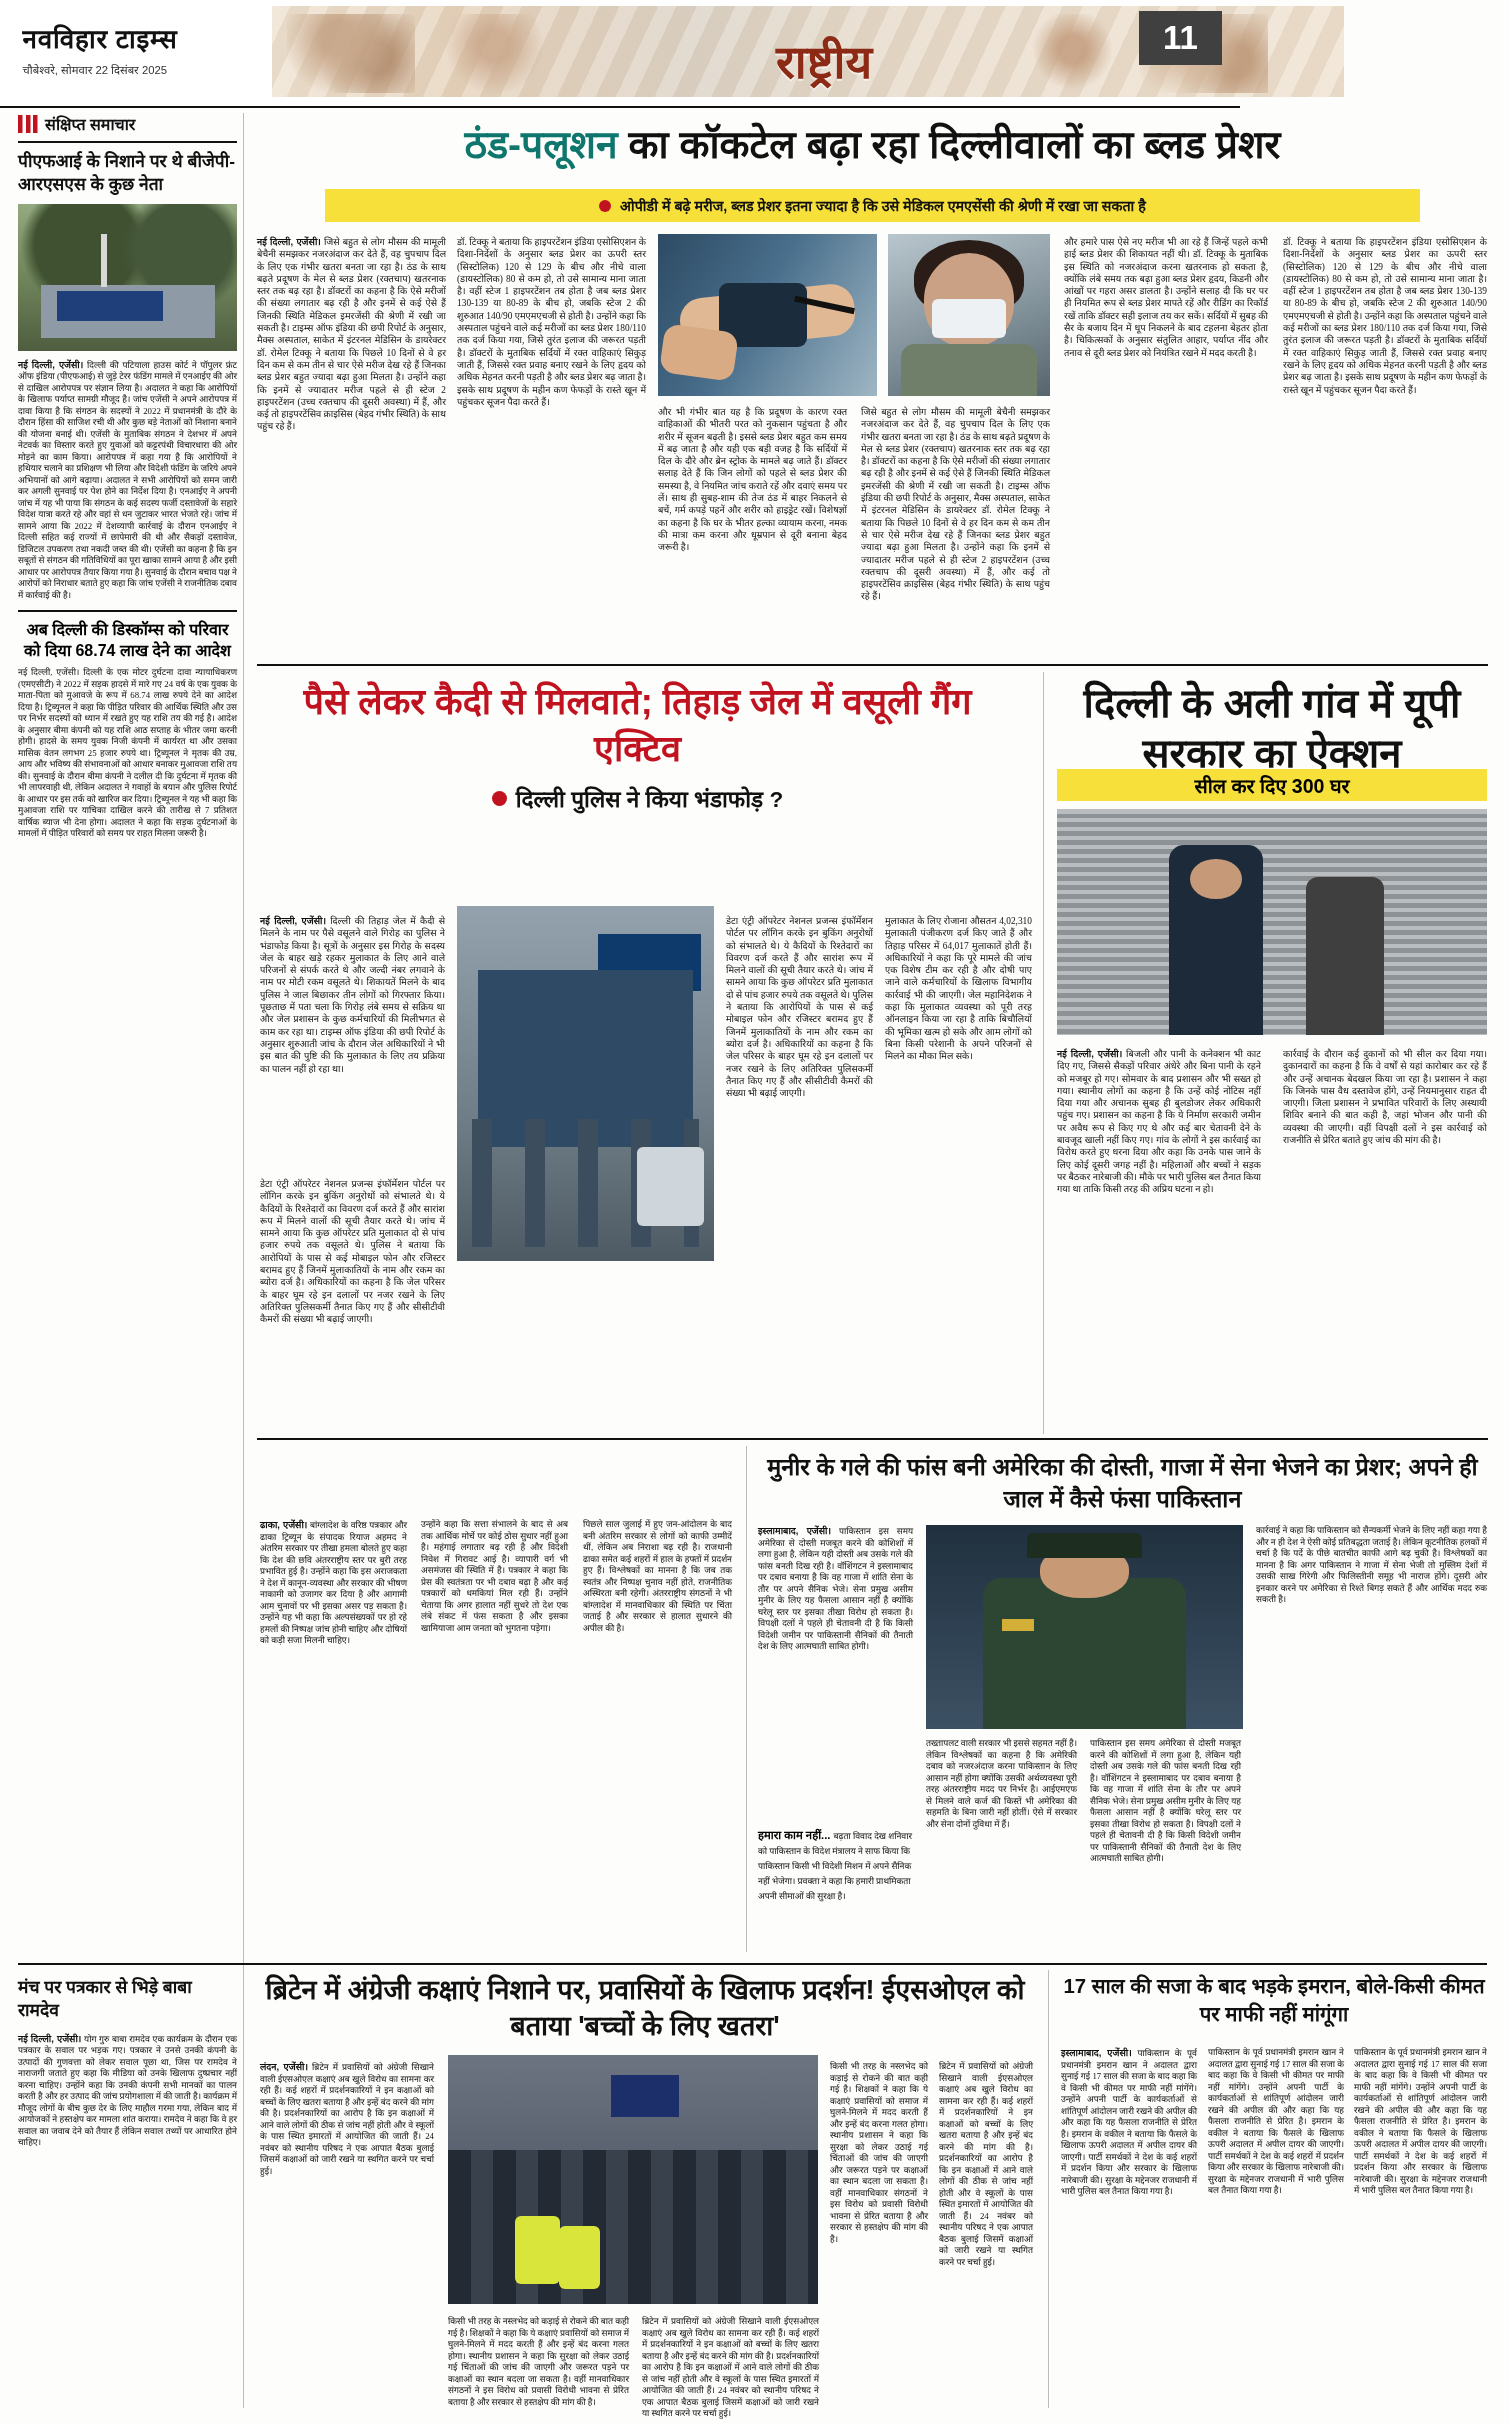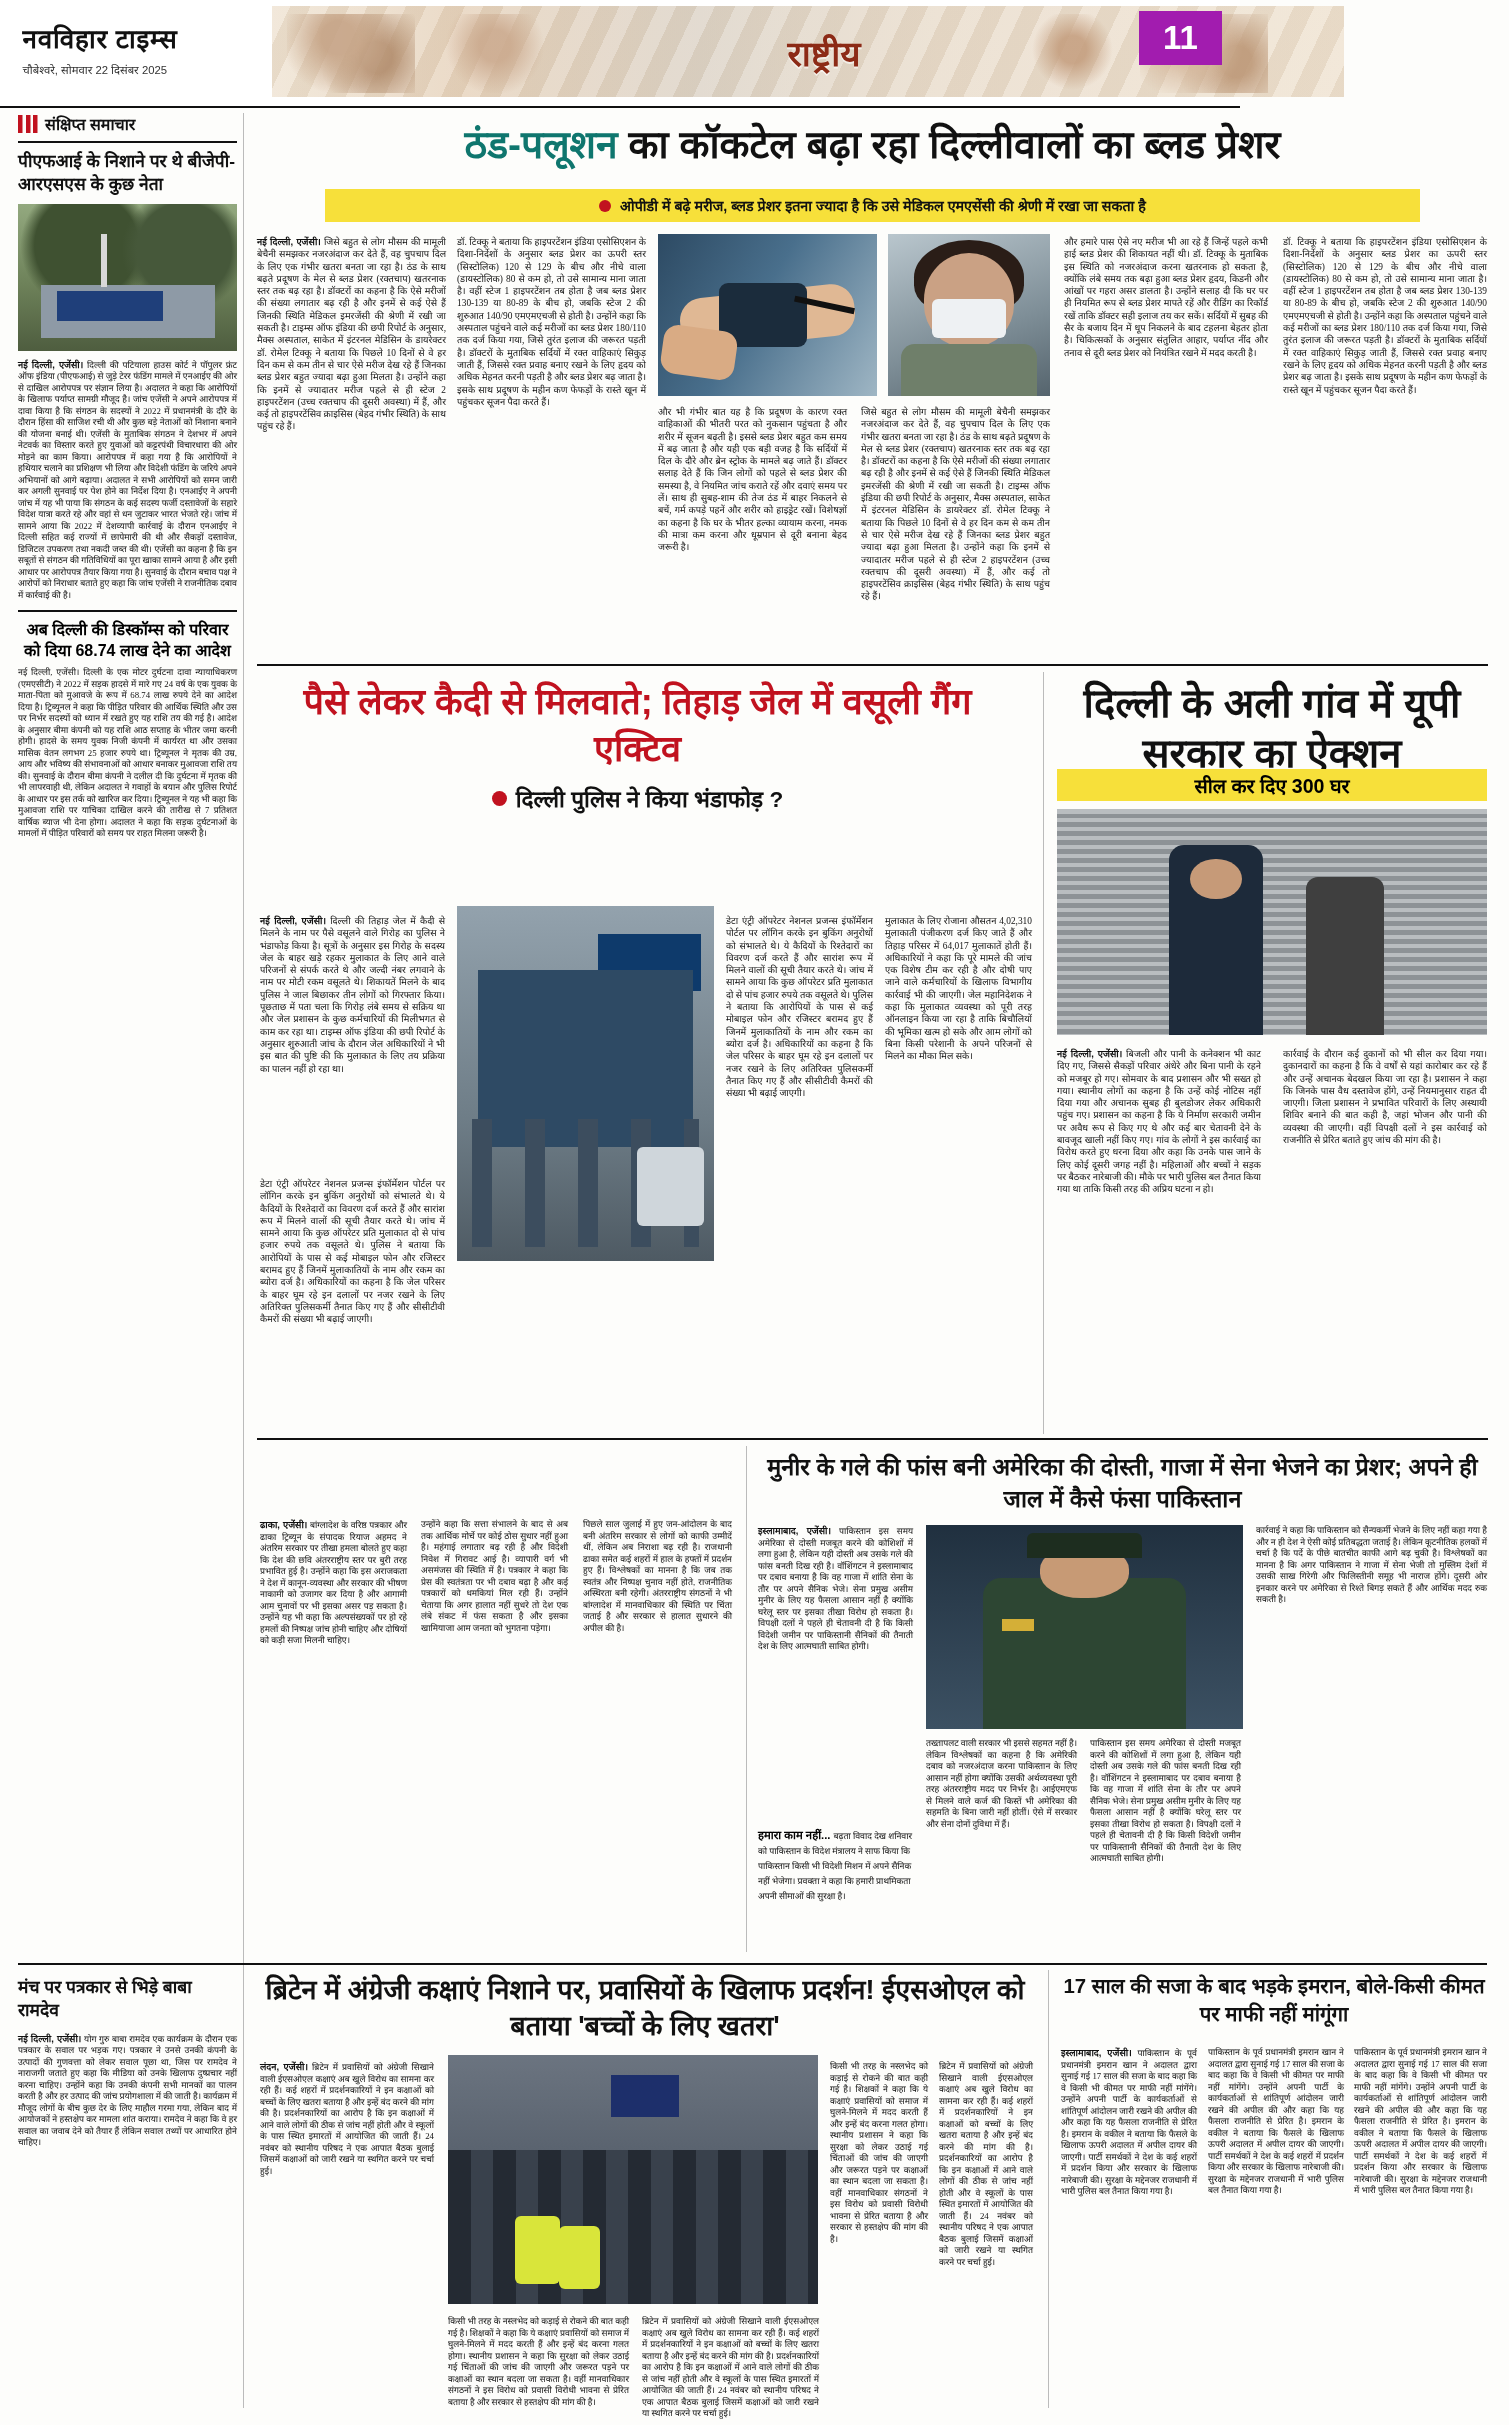--- a/index.html
+++ b/index.html
@@ -18,23 +18,23 @@
       background:repeating-linear-gradient(115deg, rgba(255,255,255,.35) 0 16.6px, rgba(190,170,145,.28) 16.6px 35px);
       opacity:.55;}
   .band-people{position:absolute;top:7.5px;height:79px;width:128px;opacity:.85;}
   .p1{left:15px;background:radial-gradient(circle at 40% 30%, #c4a183 0 18%, rgba(196,161,131,0) 60%),
       radial-gradient(circle at 70% 55%, #b08a6a 0 16%, rgba(176,138,106,0) 58%);}
   .p2{left:159px;background:radial-gradient(circle at 50% 40%, #caa88c 0 20%, rgba(202,168,140,0) 62%);}
   .p3{left:868px;background:radial-gradient(circle at 35% 35%, #d2b295 0 18%, rgba(210,178,149,0) 60%),
       radial-gradient(circle at 75% 60%, #bb9574 0 15%, rgba(187,149,116,0) 56%);}
   .p4{left:755px;width:91px;background:radial-gradient(circle at 50% 45%, #c39c7c 0 22%, rgba(195,156,124,0) 64%);}
   .band-center{position:absolute;left:0;right:0;top:22.6px;text-align:center;}
-  .band-center span{font-family:"Liberation Sans",sans-serif;font-weight:bold;font-size:35px;color:#8c2a16;
+  .band-center span{font-family:"Liberation Sans",sans-serif;font-weight:bold;font-size:46px;color:#8c2a16;
       text-shadow:0 1.5px 0 rgba(255,255,255,.6);margin-left:32px;}
-  .pagebox{position:absolute;right:18px;top:10.6px;width:83px;height:54px;background:#a21caf;color:#fff;
+  .pagebox{position:absolute;right:18px;top:10.6px;width:83px;height:54px;background:#404040;color:#fff;
       font-family:"Liberation Sans",sans-serif;font-weight:bold;font-size:33px;display:flex;align-items:center;justify-content:center;}
 
   
   .vr{position:absolute;width:0.8px;background:#bbb;}
   .hr{position:absolute;height:0.8px;background:#bbb;}
   .hr2{position:absolute;height:2.3px;background:#111;}
 
   .hi{font-family:"Liberation Sans",sans-serif;}
   .body-text{font-family:"Liberation Serif",serif;font-size:9.4px;line-height:12.3px;text-align:justify;color:#111;}
   .body-text.small{font-size:8.8px;line-height:11.5px;}

